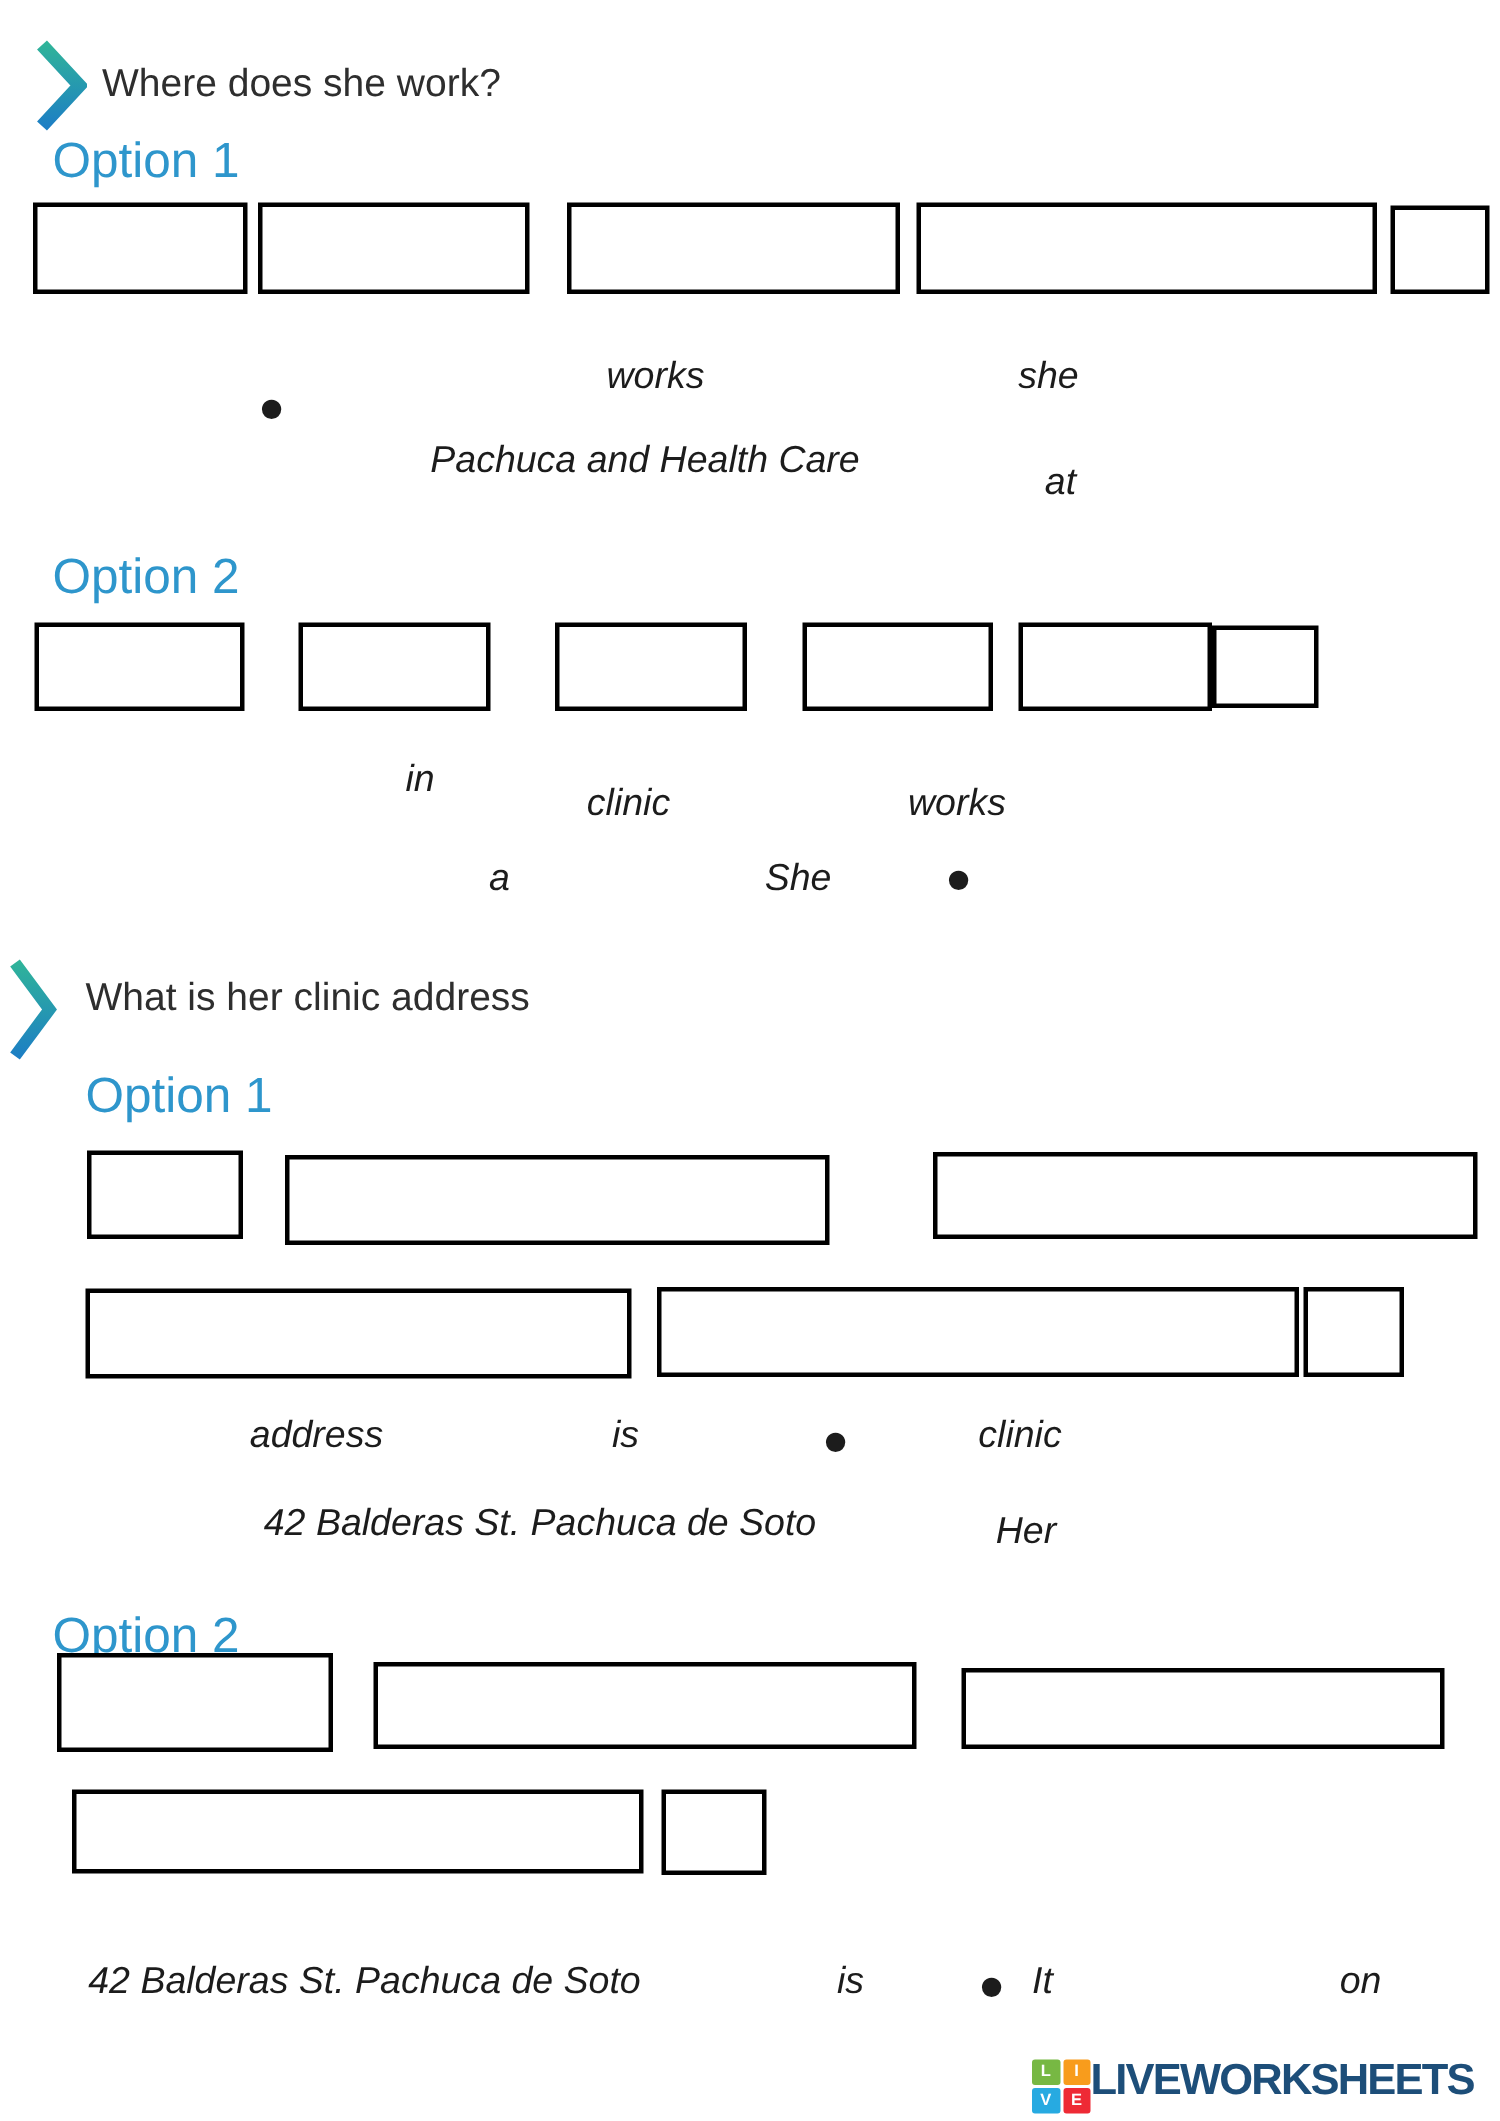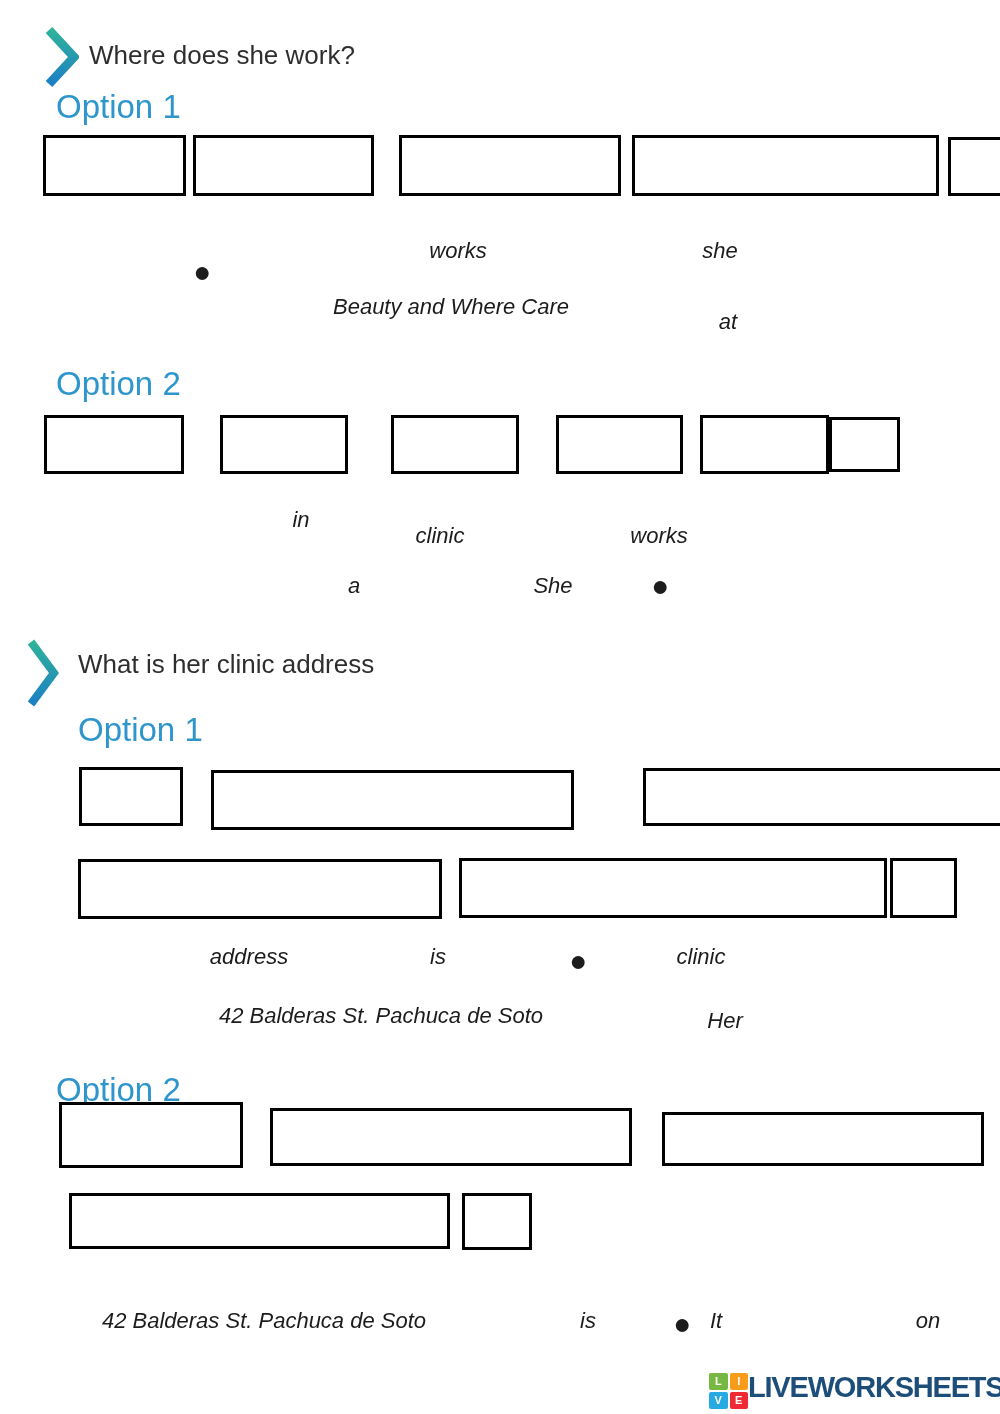--- a/index.html
+++ b/index.html
@@ -3,21 +3,21 @@
 <meta charset="utf-8">
 <style>
   * { margin: 0; padding: 0; box-sizing: border-box; }
   html, body { background: #ffffff; }
   body {
     width: 1000px; height: 1414px;
     position: relative;
     font-family: "Liberation Sans", sans-serif;
     overflow: hidden;
   }
-  .page { position: absolute; inset: 0; margin-left: 21px; }
+  .page { position: absolute; inset: 0; }
 
   .chevron { position: absolute; }
 
   .q-title {
     position: absolute;
     font-size: 26px;
     font-weight: 400;
     color: #2e2e2e;
     line-height: 1;
     white-space: nowrap;
@@ -33,21 +33,21 @@
   .box {
     position: absolute;
     border: 3px solid #000000;
     background: #ffffff;
   }
 
   .word {
     position: absolute;
     transform: translate(-50%, -50%);
     font-style: italic;
-    font-size: 22px;
+    font-size: 25px;
     color: #1c1c1c;
     white-space: nowrap;
     cursor: grab;
     line-height: 1;
   }
   .dot {
     font-style: normal;
     font-size: 30px;
     line-height: 1;
   }
@@ -101,21 +101,21 @@
 
     <div class="box" style="left:22px;  top:135px; width:143px; height:61px"></div>
     <div class="box" style="left:172px; top:135px; width:181px; height:61px"></div>
     <div class="box" style="left:378px; top:135px; width:222px; height:61px"></div>
     <div class="box" style="left:611px; top:135px; width:307px; height:61px"></div>
     <div class="box" style="left:927px; top:137px; width:66px;  height:59px"></div>
 
     <span class="word" style="left:437px; top:251px">works</span>
     <span class="word" style="left:699px; top:251px">she</span>
     <span class="word dot" style="left:181px; top:272px">●</span>
-    <span class="word" style="left:430px; top:307px">Beauty and Where Care</span>
+    <span class="word" style="left:430px; top:307px">Pachuca and Health Care</span>
     <span class="word" style="left:707px; top:322px">at</span>
 
     <div class="opt-label" style="left: 35px; top: 367px; color: rgb(46, 150, 204);">Option 2</div>
 
     <div class="box" style="left:23px;  top:415px; width:140px; height:59px"></div>
     <div class="box" style="left:199px; top:415px; width:128px; height:59px"></div>
     <div class="box" style="left:370px; top:415px; width:128px; height:59px"></div>
     <div class="box" style="left:535px; top:415px; width:127px; height:59px"></div>
     <div class="box" style="left:679px; top:415px; width:129px; height:59px"></div>
     <div class="box" style="left:808px; top:417px; width:71px;  height:55px"></div>
@@ -143,26 +143,26 @@
     <div class="opt-label" style="left: 57px; top: 713px; color: rgb(46, 150, 204);">Option 1</div>
 
     <div class="box" style="left:58px;  top:767px; width:104px; height:59px"></div>
     <div class="box" style="left:190px; top:770px; width:363px; height:60px"></div>
     <div class="box" style="left:622px; top:768px; width:363px; height:58px"></div>
 
     <div class="box" style="left:57px;  top:859px; width:364px; height:60px"></div>
     <div class="box" style="left:438px; top:858px; width:428px; height:60px"></div>
     <div class="box" style="left:869px; top:858px; width:67px;  height:60px"></div>
 
-    <span class="word" style="left:228px; top:957px">address</span>
+    <span class="word" style="left:211px; top:957px">address</span>
     <span class="word" style="left:417px; top:957px">is</span>
     <span class="word dot" style="left:557px; top:961px">●</span>
     <span class="word" style="left:680px; top:957px">clinic</span>
     <span class="word" style="left:360px; top:1016px">42 Balderas St. Pachuca de Soto</span>
-    <span class="word" style="left:704px; top:1021px">Her</span>
+    <span class="word" style="left:684px; top:1021px">Her</span>
 
     <div class="opt-label" style="left: 35px; top: 1073px; color: rgb(46, 150, 204);">Option 2</div>
 
     <div class="box" style="left:38px;  top:1102px; width:184px; height:66px"></div>
     <div class="box" style="left:249px; top:1108px; width:362px; height:58px"></div>
     <div class="box" style="left:641px; top:1112px; width:322px; height:54px"></div>
 
     <div class="box" style="left:48px;  top:1193px; width:381px; height:56px"></div>
     <div class="box" style="left:441px; top:1193px; width:70px;  height:57px"></div>
 

